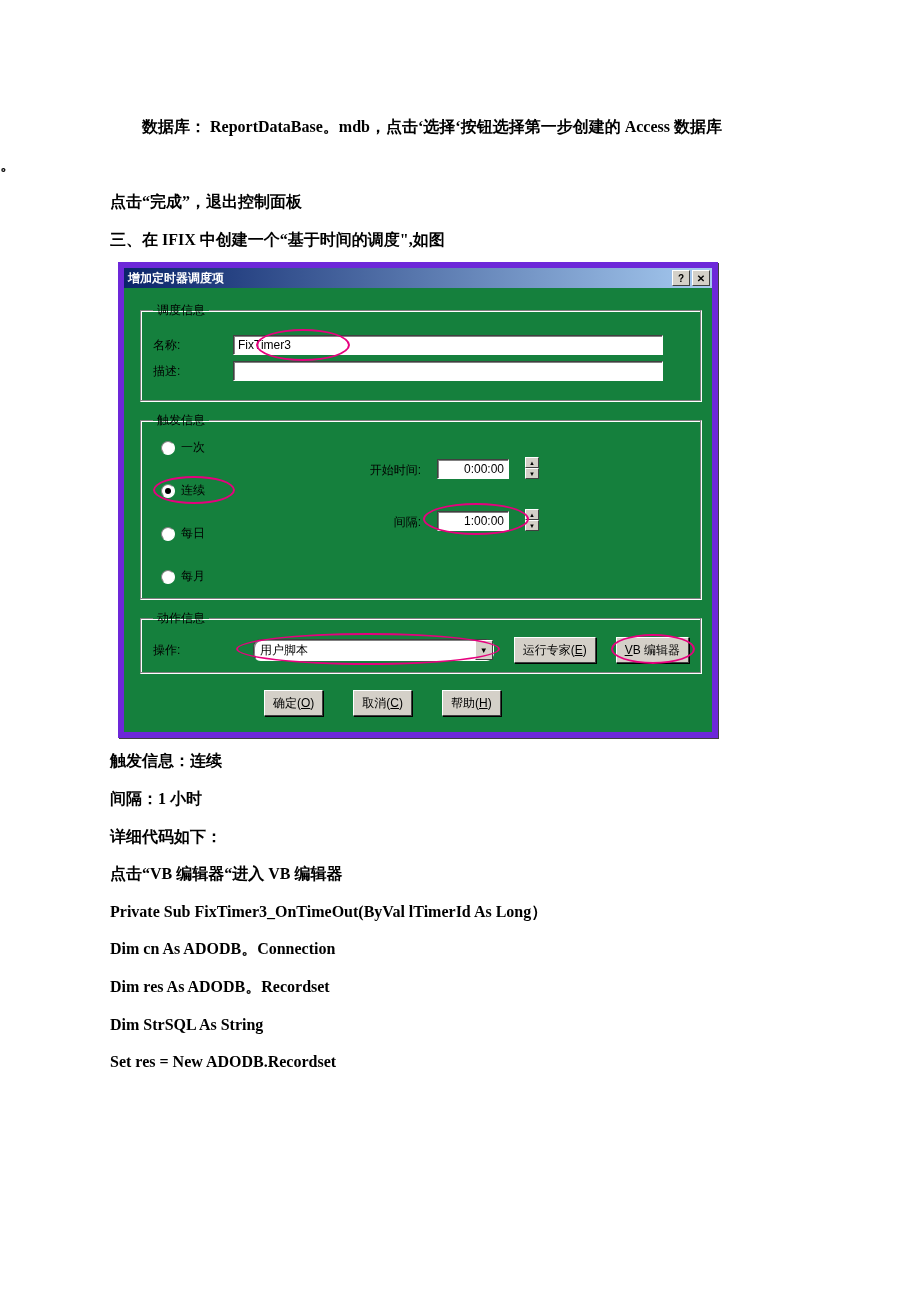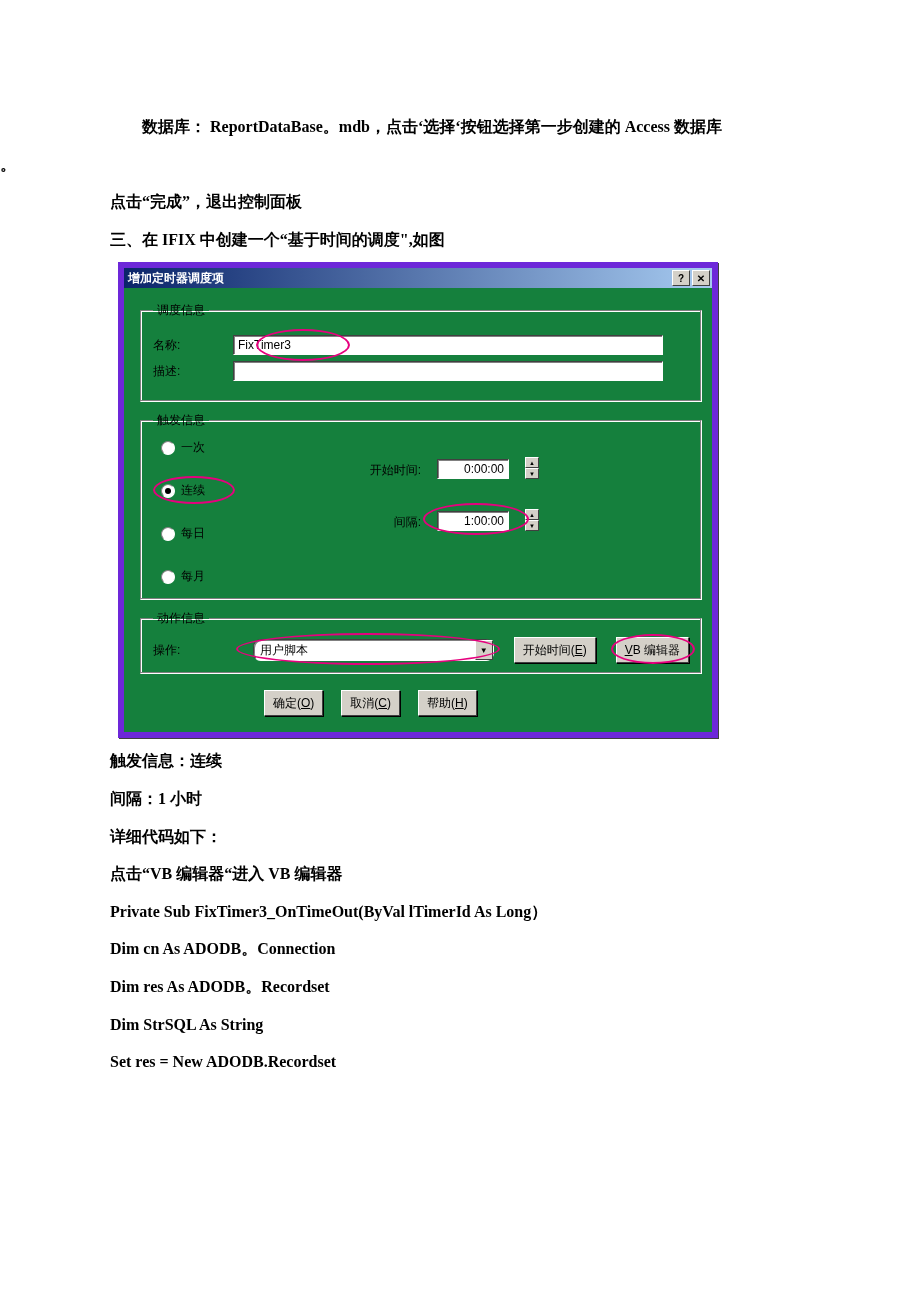--- a/index.html
+++ b/index.html
@@ -187,21 +187,21 @@
     border-right:1px solid #404040; border-bottom:1px solid #404040;
     box-shadow: 1px 1px 0 #000;
     padding: 2px 8px;
     height: 20px;
     display:flex; align-items:center;
     white-space: nowrap;
   }
   .btn .ul { text-decoration: underline; }
   .bottom-btns {
     display:flex;
-    gap: 18px;
+    gap: 30px;
     padding: 6px 0 6px 130px;
   }
   .watermark {
     position:absolute;
     font-size: 44px;
     color: rgba(0,0,0,0.06);
     font-family: Arial, sans-serif;
     letter-spacing: 2px;
     pointer-events:none;
   }
@@ -294,21 +294,21 @@
 
         <fieldset class="grp" style="padding-bottom:10px; position:relative;">
           <legend>动作信息</legend>
           <div class="action-row" style="position:relative;">
             <div class="lbl" style="width:80px;">操作:</div>
             <div class="dropdown">
               <span class="dd-text">用户脚本</span>
               <div class="dd-btn">▼</div>
             </div>
             <div class="btn">
-              <span>开始时间(</span>
+              <span>运行专家(</span>
                 <span class="ul">E</span>
                 <span>)</span>
             </div>
             <div class="btn" style="position:relative;">
               <span class="ul">V</span>
                 <span>B 编辑器</span>
               <div class="circle-mark" style="left:-6px; top:-4px; width:80px; height:26px;"></div>
             </div>
             <div class="circle-mark" style="left:83px; top:-4px; width:260px; height:28px;"></div>
           </div>

